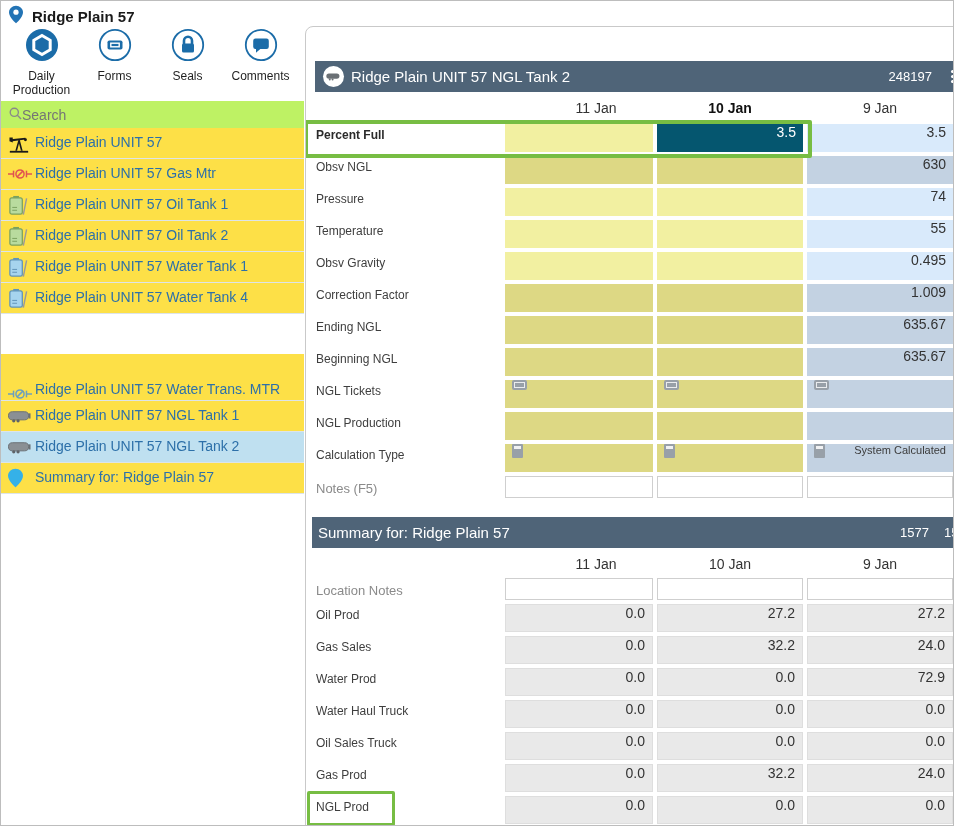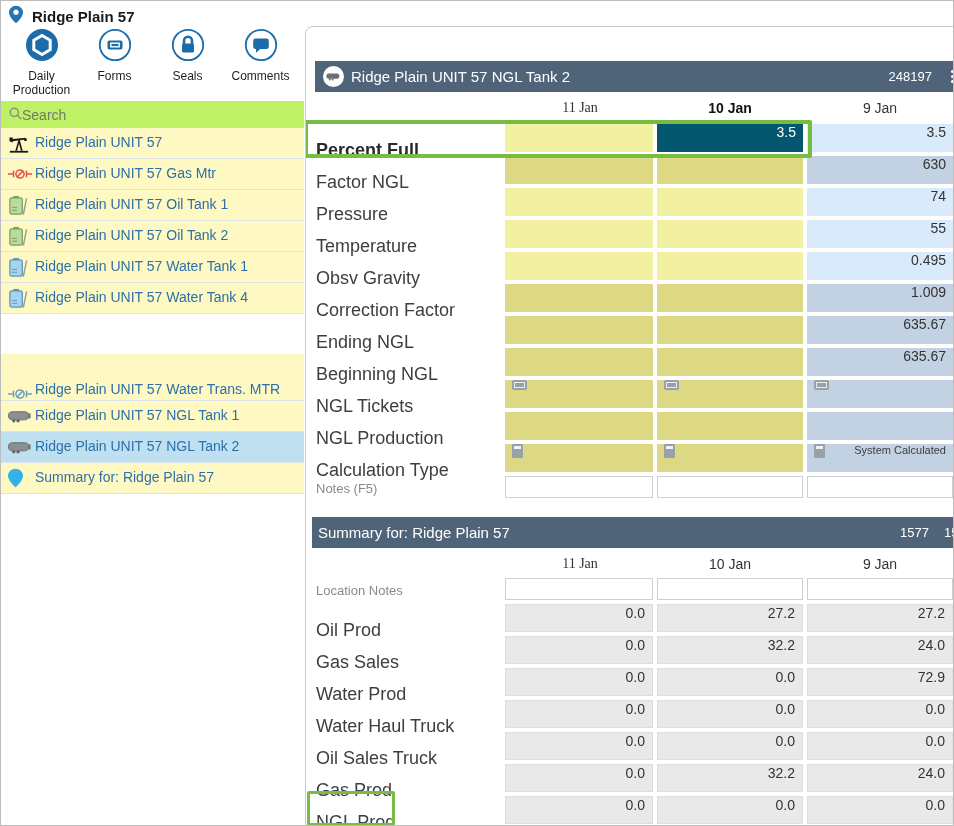--- a/index.html
+++ b/index.html
@@ -13,45 +13,45 @@
   .titlebar .ttl { font-size:15px; font-weight:bold; color:#1a1a1a; }
   .toolbar { position:absolute; left:4px; top:27px; width:296px; display:flex; }
   .tbitem { width:73px; display:flex; flex-direction:column; align-items:center; cursor:default; }
   .tbitem .lbl { margin-top:3px; font-size:12px; color:#1f1f1f; text-align:center; line-height:1.2; max-width:66px; }
   .searchbox { position:absolute; left:0; top:100px; width:303px; height:27px; background:#bef264;
                display:flex; align-items:center; padding-left:8px; }
   .searchbox input { border:none; background:transparent; outline:none; font-size:14px; color:#555;
                      font-family:inherit; width:250px; }
   .nav { position:absolute; left:0; top:127px; width:303px; }
   .navitem { display:flex; align-items:center; padding-left:7px; height:31px; border-bottom:1px solid #dde4e9;
-             background:#fef9c3; cursor:default; }
+             background:#fde047; cursor:default; }
   .navitem .ic { width:27px; display:flex; align-items:center; }
   .navitem .nlbl { font-size:14px; color:#2d70a9; line-height:1.4; }
   .navitem.tall { height:47px; align-items:flex-end; padding-top:5px;margin-top:40px; }
   .navitem.tall .nlbl { width:255px; }
   .navitem.sel { background:#bfe0f0; }
 
   
   .card { position:absolute; left:304px; top:25px; width:650px; height:801px;
           border:1px solid #c9c9c9; border-radius:8px 0 0 0; background:#fff; overflow:hidden; }
   .panelbar { position:absolute; left:9px; width:641px; height:31px; background:#4f6478; color:#fff;
               display:flex; align-items:center; }
   .panelbar .ptitle { font-size:15px; }
   .badge { position:absolute; font-size:13px; color:#fff; white-space:pre; }
   .kebab { position:absolute; right:2px; top:9px; width:3px; height:3px; background:#fff; border-radius:50%;
            box-shadow:0 5px 0 #fff, 0 10px 0 #fff; }
   .trkcircle { width:21px; height:21px; background:#fff; border-radius:50%; margin:0 7px 0 8px;
                display:flex; align-items:center; justify-content:center; }
 
   .colhead { position:absolute; height:22px; font-size:14px; color:#333; text-align:center; line-height:22px; }
   .colhead.b { font-weight:bold; color:#111; }
-  .ch1 { left:200px; width:148px;font-family:Liberation Serif, serif; } .ch2 { left:351px; width:146px; } .ch3 { left:501px; width:146px; }
+  .ch1 { left:216px; width:148px; } .ch2 { left:351px; width:146px; } .ch3 { left:501px; width:146px; }
 
   .trow { position:absolute; left:0; width:650px; height:28px; }
-  .rlabel { position:absolute; left:10px; top:16px; font-size:18px; color:#3e3e3e; }
+  .rlabel { position:absolute; left:10px; top:4px; font-size:12px; color:#3e3e3e; }
   .rlabel.bold { font-weight:bold; color:#2b2b2b; }
   .rlabel.dim { font-size:13px; color:#8a8a8a; top:5px; }
   .cell { position:absolute; top:0; height:28px; display:flex; align-items:flex-start; justify-content:flex-end;
           padding:0 7px; font-size:14px; color:#333; }
   .c1 { left:199px; width:148px; } .c2 { left:351px; width:146px; } .c3 { left:501px; width:146px; }
   .pale  { background:#f2f0a1; }
   .olive { background:#ddd884; }
   .lblue { background:#d9eafb; }
   .gblue { background:#c3d2e2; }
   .teal  { background:#05566f; color:#fff; }
@@ -284,21 +284,21 @@
           <span></span>
         </div>
       <div class="cell c2 teal">
           <span>3.5</span>
         </div>
       <div class="cell c3 lblue">
           <span>3.5</span>
         </div>
     </div>
     <div class="trow" style="top:129px">
-      <span class="rlabel">Factor NGL</span>
+      <span class="rlabel">Obsv NGL</span>
       <div class="cell c1 olive">
           <span></span>
         </div>
       <div class="cell c2 olive">
           <span></span>
         </div>
       <div class="cell c3 gblue">
           <span>630</span>
         </div>
     </div>

